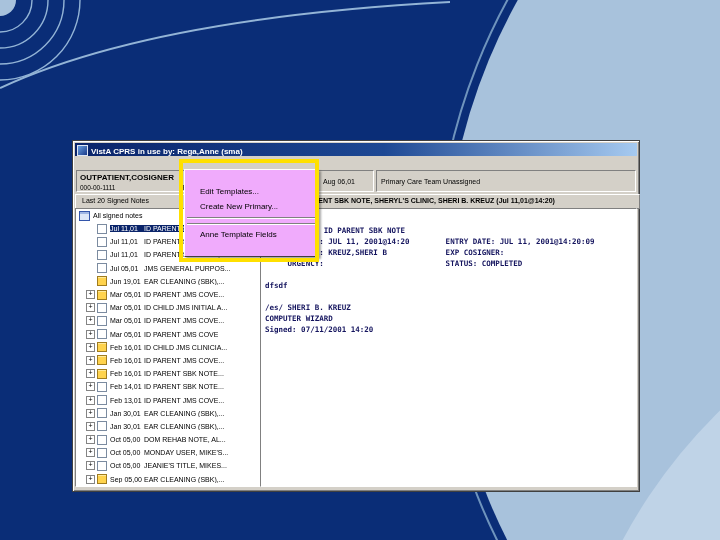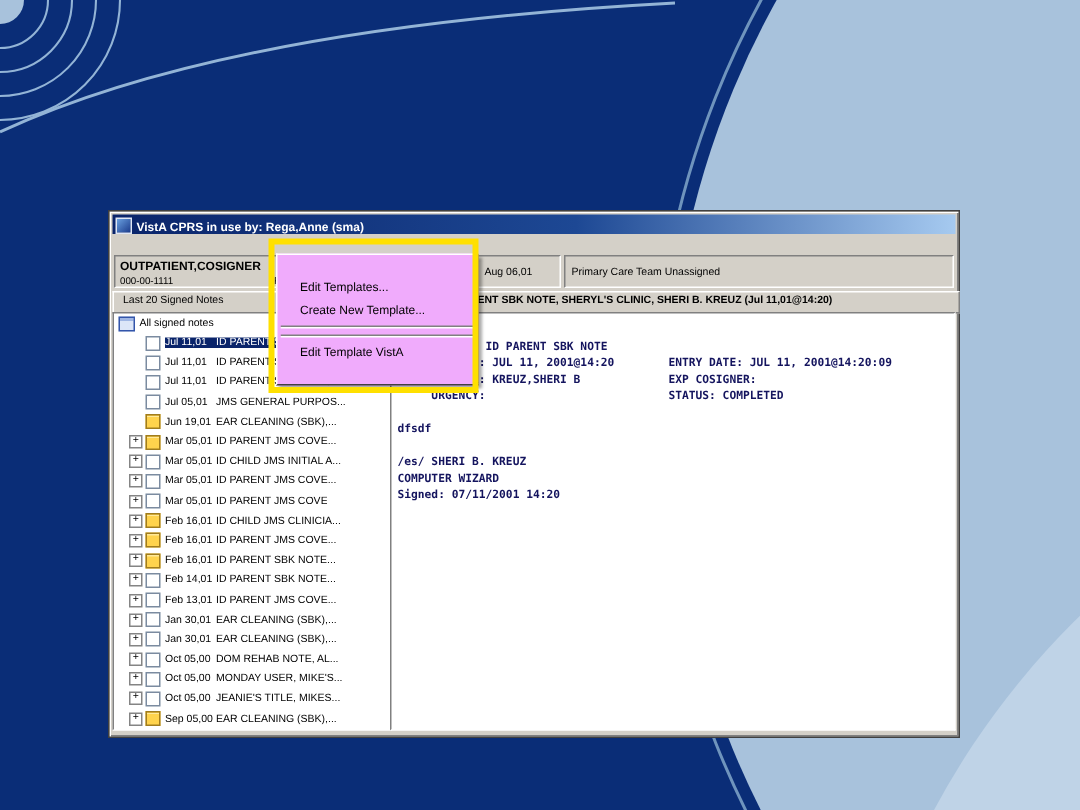--- a/index.html
+++ b/index.html
@@ -312,29 +312,29 @@
 COMPUTER WIZARD
 Signed: 07/11/2001 14:20</pre>
     </div>
 
     <div class="dropdown">
 
     <div class="menu-row">
           <span class="mi-label">Edit Templates...</span>
         </div>
         <div class="menu-row">
-          <span class="mi-label">Create New Template...</span>
+          <span class="mi-label">Create New Primary...</span>
         </div>
         <div class="menu-row separator">
           
         </div>
         <div class="menu-row separator">
           
         </div>
         <div class="menu-row">
-          <span class="mi-label">Edit Template VistA</span>
+          <span class="mi-label">Anne Template Fields</span>
         </div>
       </div>
 
   </div>
 
   <div class="annotation-box"></div>
 </div>
 
 </body></html>

